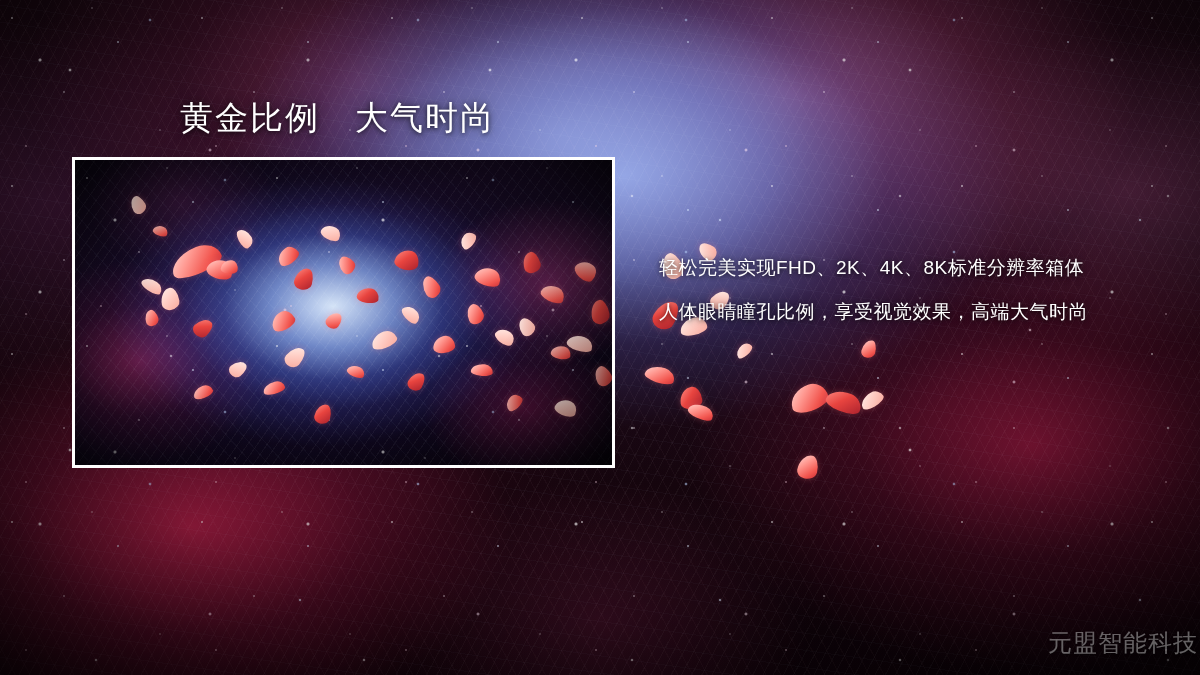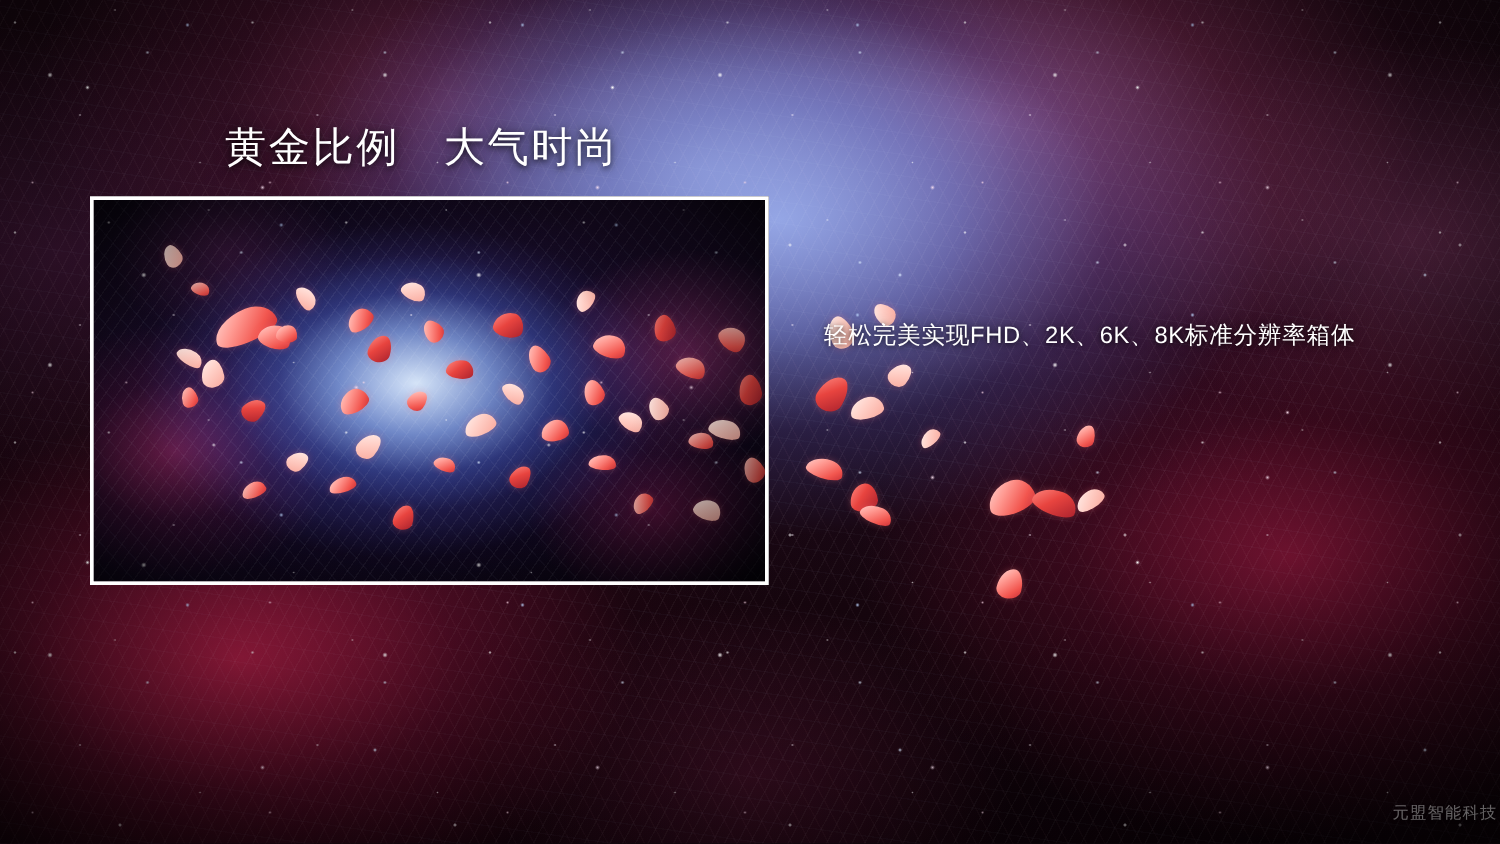--- a/index.html
+++ b/index.html
@@ -175,21 +175,21 @@
   #body-text .line {
     white-space: nowrap;
     margin-bottom: 18px;
   }
   #body-text .line:last-child { margin-bottom: 0; }
 
   #watermark {
     position: absolute;
     right: 2px;
     bottom: 16px;
-    font-size: 13px;
+    font-size: 24px;
     letter-spacing: 1px;
     color: rgba(255,255,255,0.38);
     text-shadow: 0 1px 2px rgba(0,0,0,0.5);
   }
 </style>
 </head>
 <body>
 
 <div id="slide">
 
@@ -269,18 +269,19 @@
           <div class="petal" style="left: 118px; top: 226px; width: 20px; height: 12px; transform: rotate(-20deg);"></div>
           <div class="petal deep" style="left: 240px; top: 244px; width: 16px; height: 20px; transform: rotate(14deg);"></div>
           <div class="petal" style="left: 430px; top: 236px; width: 18px; height: 13px; transform: rotate(-42deg);"></div>
           <div class="petal pale" style="left: 480px; top: 240px; width: 22px; height: 16px; transform: rotate(22deg);"></div>
         </div>
       <div class="frame-vignette"></div>
     </div>
   </div>
 
   <div id="body-text">
-    <div class="line">轻松完美实现FHD、2K、6K、8K标准分辨率箱体</div>
+    <div class="line">轻松完美实现FHD、2K、4K、8K标准分辨率箱体</div>
+    <div class="line">人体眼睛瞳孔比例，享受视觉效果，高端大气时尚</div>
   </div>
 
   <div id="watermark">元盟智能科技</div>
 
 </div>
 
 </body></html>

